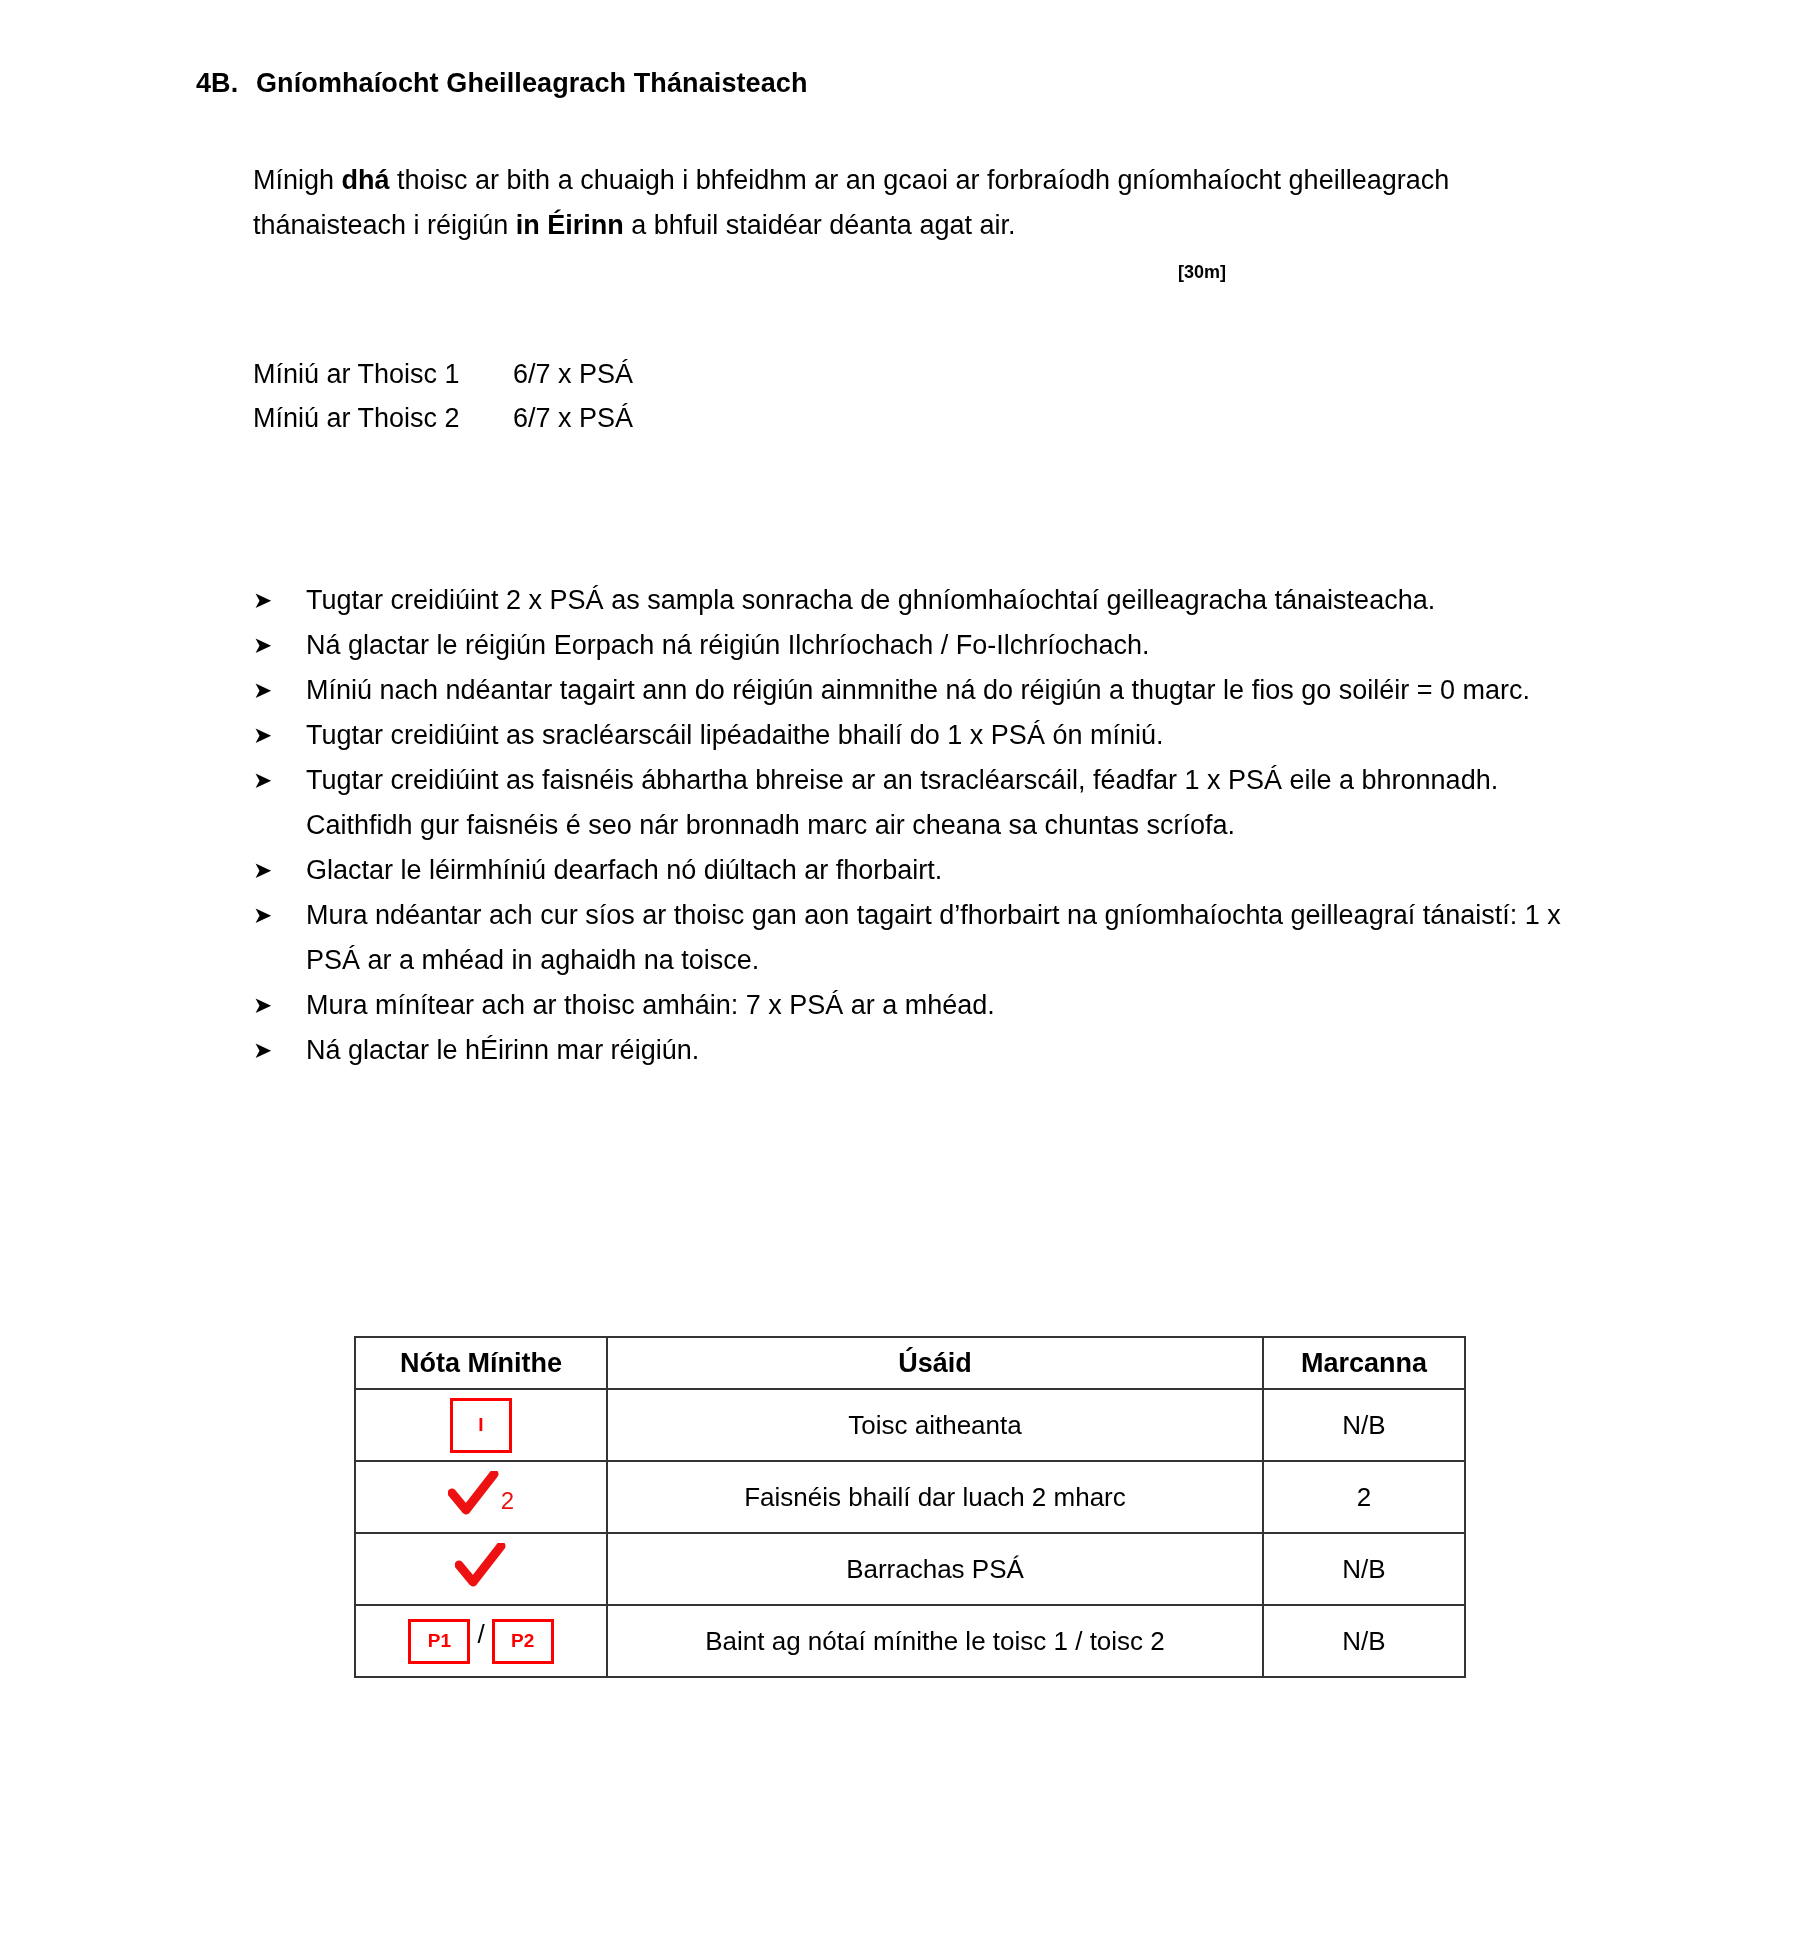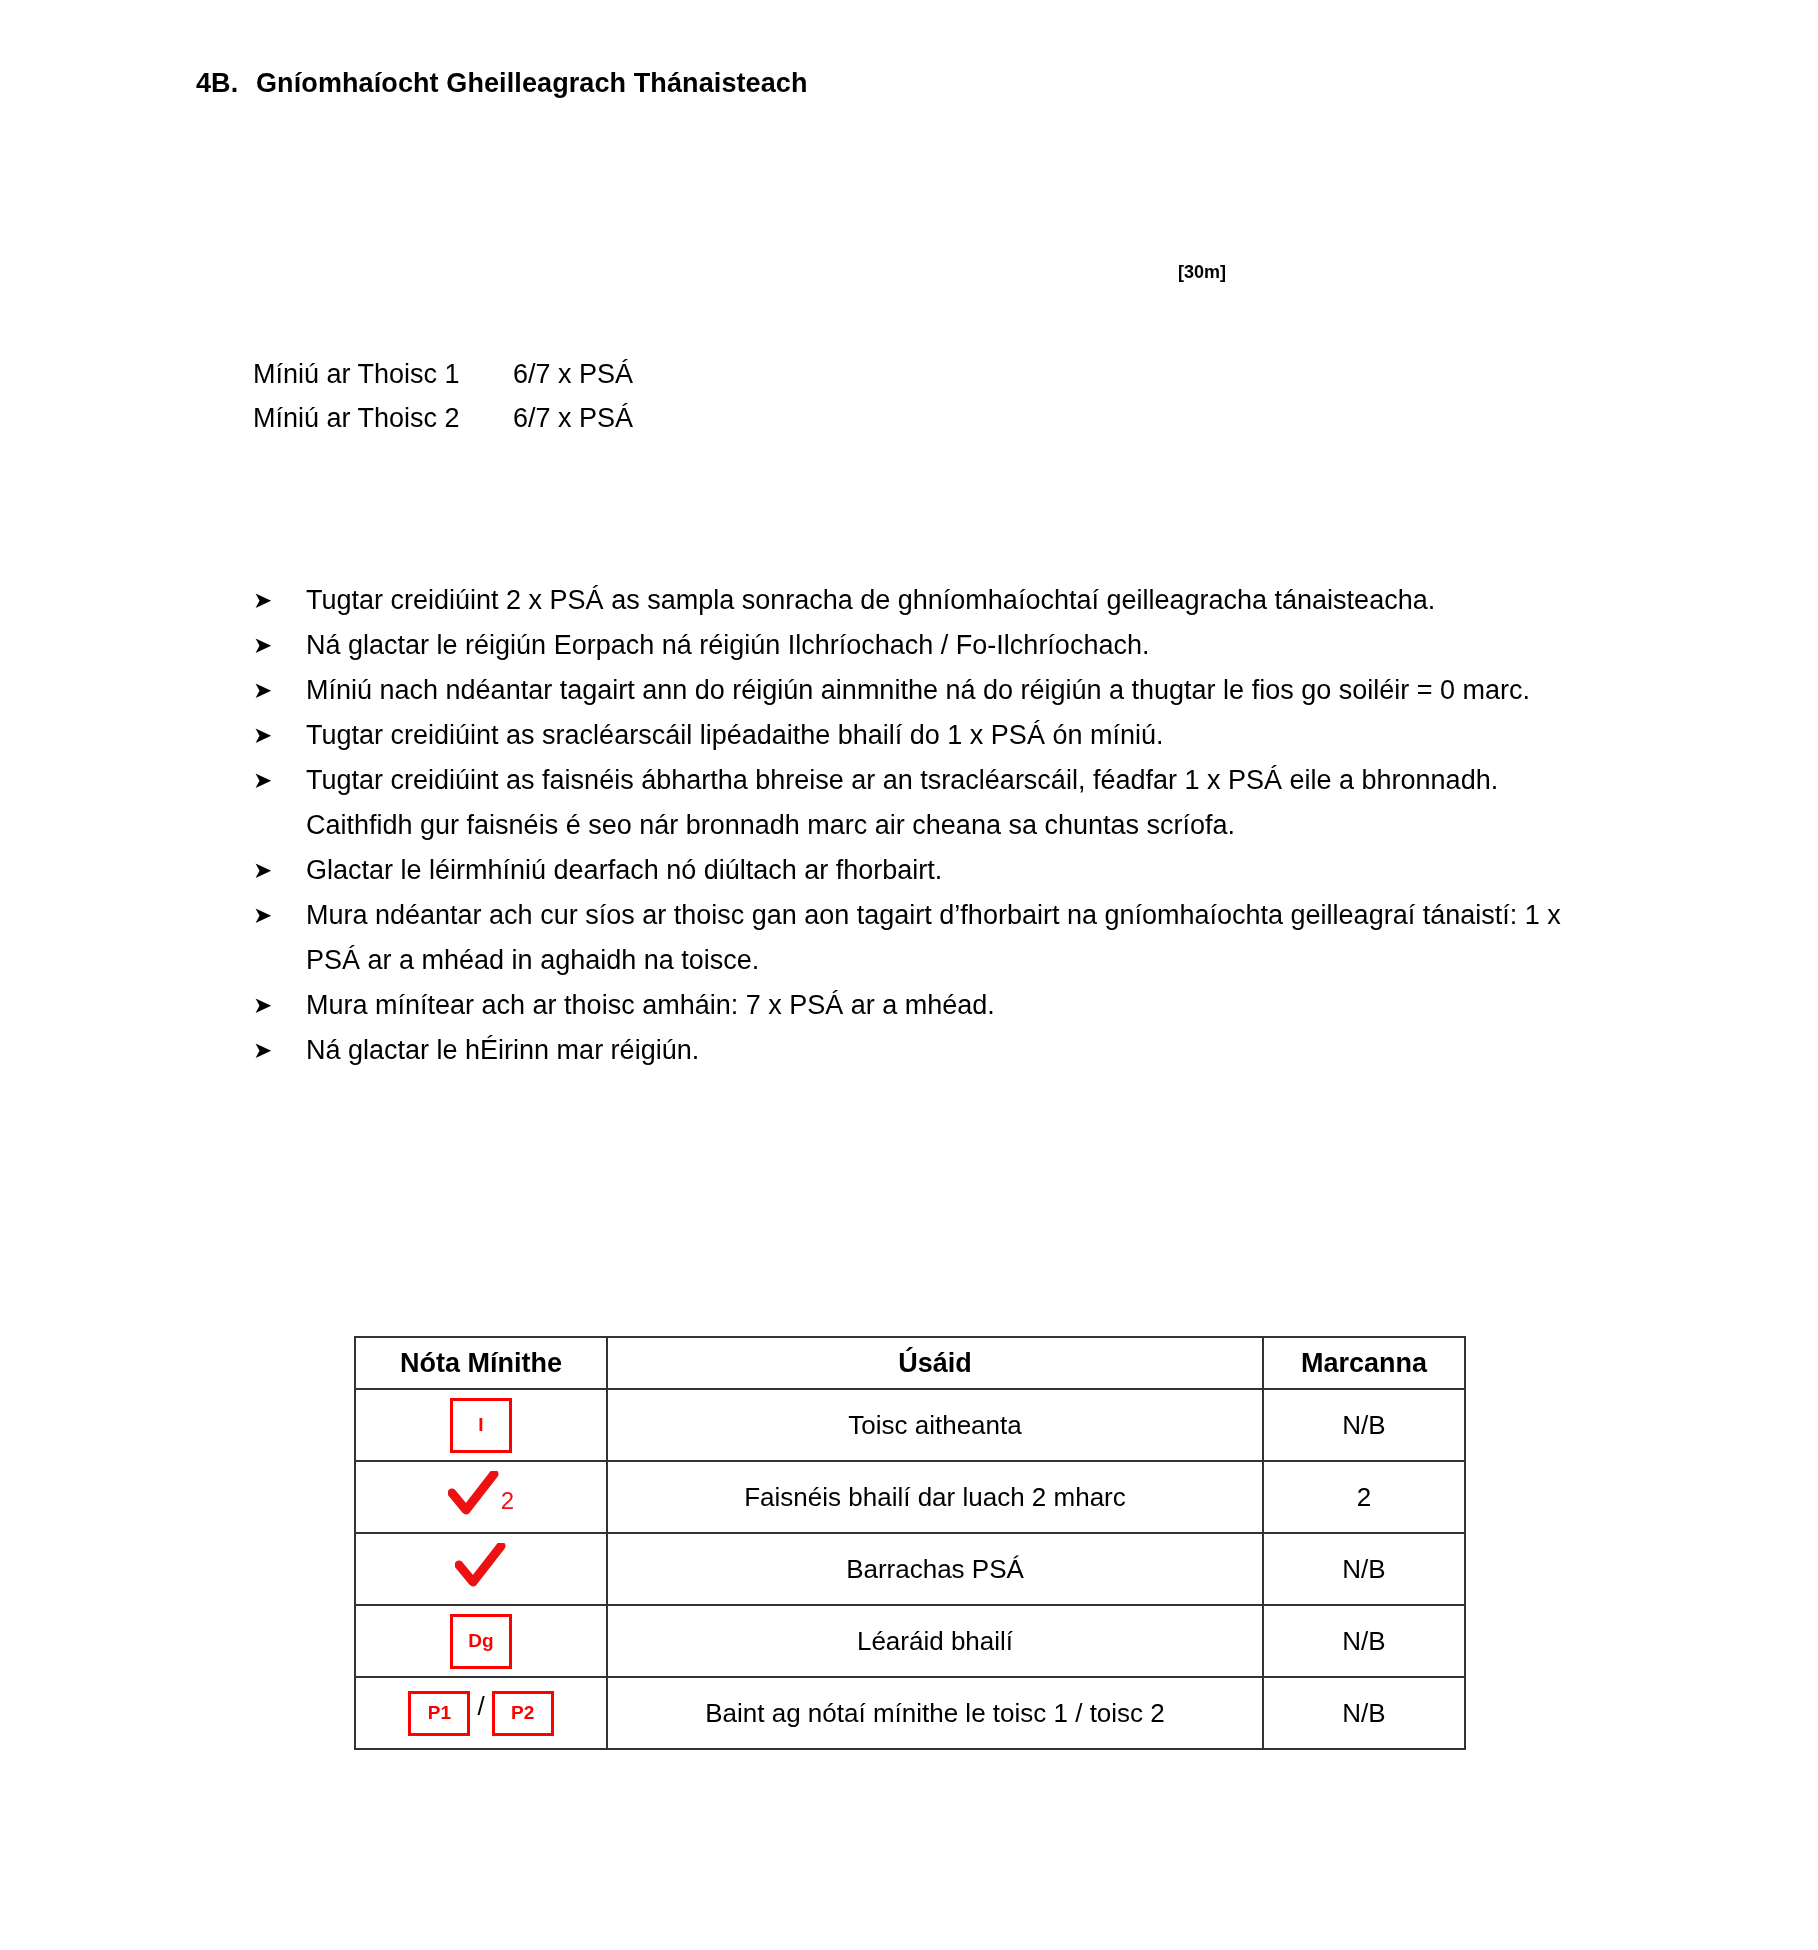--- a/index.html
+++ b/index.html
@@ -163,20 +163,23 @@
 </style>
 </head>
 <body>
 
 <div class="page">
 
   <div class="heading">
     <span class="num">4B.</span><span>Gníomhaíocht Gheilleagrach Thánaisteach</span>
   </div>
 
+  <div class="intro">
+    <span>Mínigh </span><b>dhá</b><span> thoisc ar bith a chuaigh i bhfeidhm ar an gcaoi ar forbraíodh gníomhaíocht gheilleagrach thánaisteach i réigiún </span><b>in Éirinn</b><span> a bhfuil staidéar déanta agat air.</span>
+  </div>
 
   <div class="marks-note">[30m]</div>
 
   <div class="scheme">
     <div class="scheme-row">
       <span class="scheme-label">Míniú ar Thoisc 1</span>
       <span class="scheme-value">6/7 x PSÁ</span>
     </div>
     <div class="scheme-row">
       <span class="scheme-label">Míniú ar Thoisc 2</span>
@@ -266,27 +269,20 @@
             <span class="check">
               <svg width="52" height="46" viewBox="0 0 52 46" aria-hidden="true">
                 <path d="M4 22 L18 39 L46 3" fill="none" stroke="#ee1111" stroke-width="9" stroke-linecap="round" stroke-linejoin="round"></path>
               </svg>
             </span>
           </td>
           <td class="use-cell">Barrachas PSÁ</td>
           <td>N/B</td>
         </tr>
 
-        <tr>
-          <td class="note-cell">
-            <span class="sym-box tall">Dg</span>
-          </td>
-          <td class="use-cell">Léaráid bhailí</td>
-          <td>N/B</td>
-        </tr>
 
         <tr>
           <td class="note-cell">
             <span class="sym-pair">
               <span class="sym-box">P1</span>
               <span class="slash">/</span>
               <span class="sym-box">P2</span>
             </span>
           </td>
           <td class="use-cell">Baint ag nótaí mínithe le toisc 1 / toisc 2</td>

